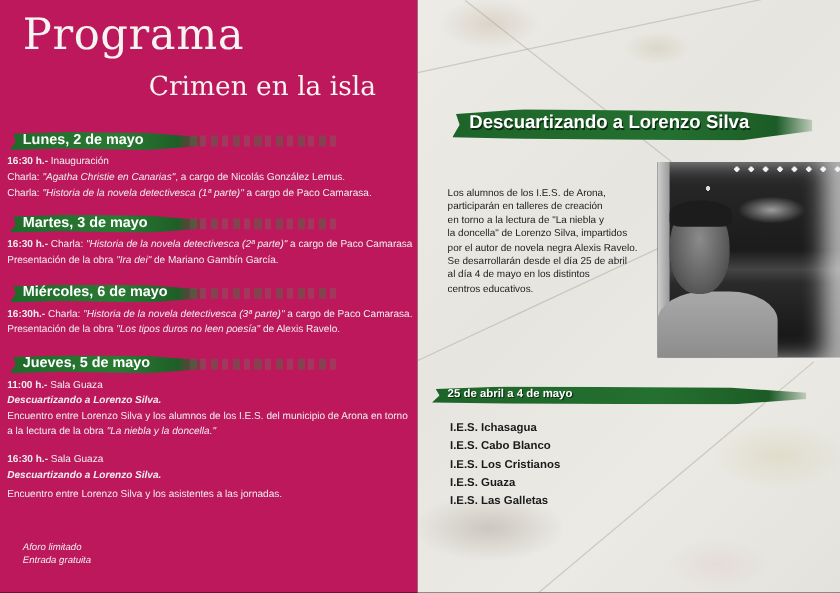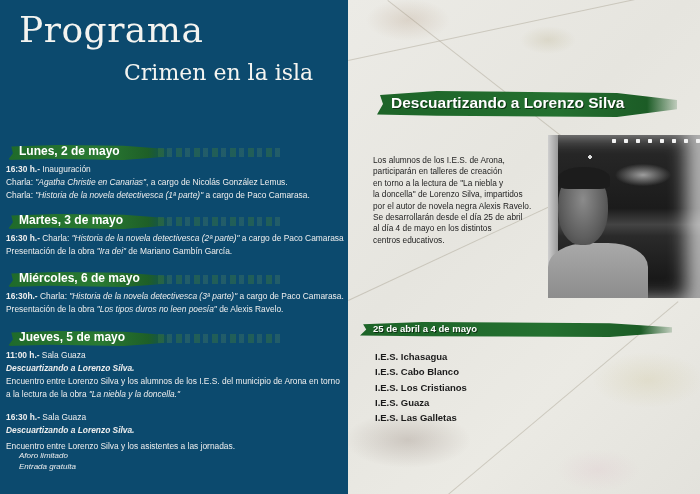--- a/index.html
+++ b/index.html
@@ -2,34 +2,34 @@
 <html><head>
 <meta charset="utf-8">
 <style>
   * { box-sizing: border-box; margin: 0; padding: 0; }
   html, body { width: 700px; height: 494px; overflow: hidden; background: #000; }
   body { position: relative; font-family: "Liberation Sans", sans-serif; }
 
   
   .left {
     position: absolute; left: 0; top: 0; width: 348px; height: 494px;
-    background: #0c4a6e; color: #f2f2f2;
+    background: #be185d; color: #f2f2f2;
   }
   .title {
     position: absolute; left: 19px; top: 9px;
     font-family: "DejaVu Serif", serif; font-size: 36px; color: #f4f4f0;
     letter-spacing: 0.5px;
   }
   .subtitle {
     position: absolute; left: 124px; top: 60px;
     font-family: "DejaVu Serif", serif; font-size: 22px; color: #f4f4f0;
   }
   .day { position: absolute; left: 0; width: 348px; }
   .band {
-    position: relative; height: 17px; width: 280px; margin-left: 8px; margin-top: 35px;
+    position: relative; height: 17px; width: 280px; margin-left: 8px;
   }
   .band .stroke {
     position: absolute; left: 0; top: 1px; height: 15px; width: 165px;
     background: linear-gradient(90deg, #1f6a2a 0%, #2a7a33 55%, #1e5f27 85%, rgba(30,95,39,0.0) 100%);
     border-radius: 3px 6px 6px 3px;
     clip-path: polygon(2% 10%, 30% 0, 70% 5%, 100% 30%, 100% 75%, 70% 100%, 25% 92%, 0 100%, 3% 55%);
   }
   .band .tail {
     position: absolute; left: 150px; top: 4px; height: 9px; width: 125px;
     background: repeating-linear-gradient(90deg, rgba(60,120,60,0.55) 0 6px, rgba(0,0,0,0) 6px 9px, rgba(90,140,90,0.35) 9px 14px, rgba(0,0,0,0) 14px 18px);

